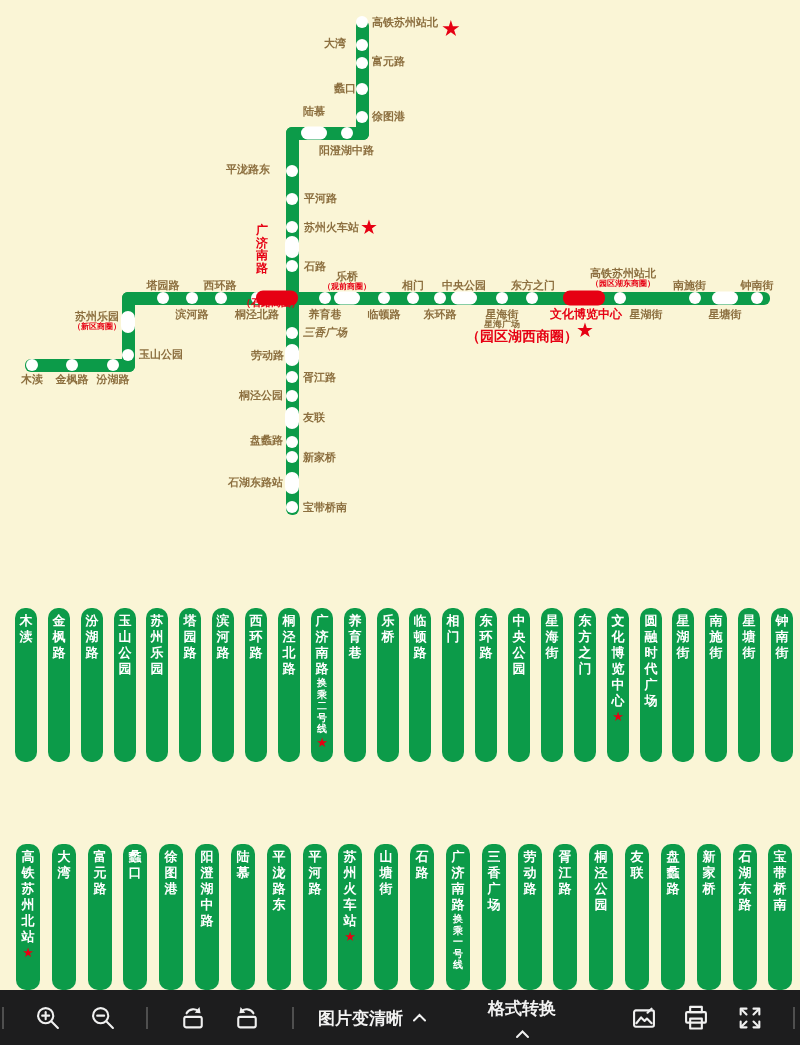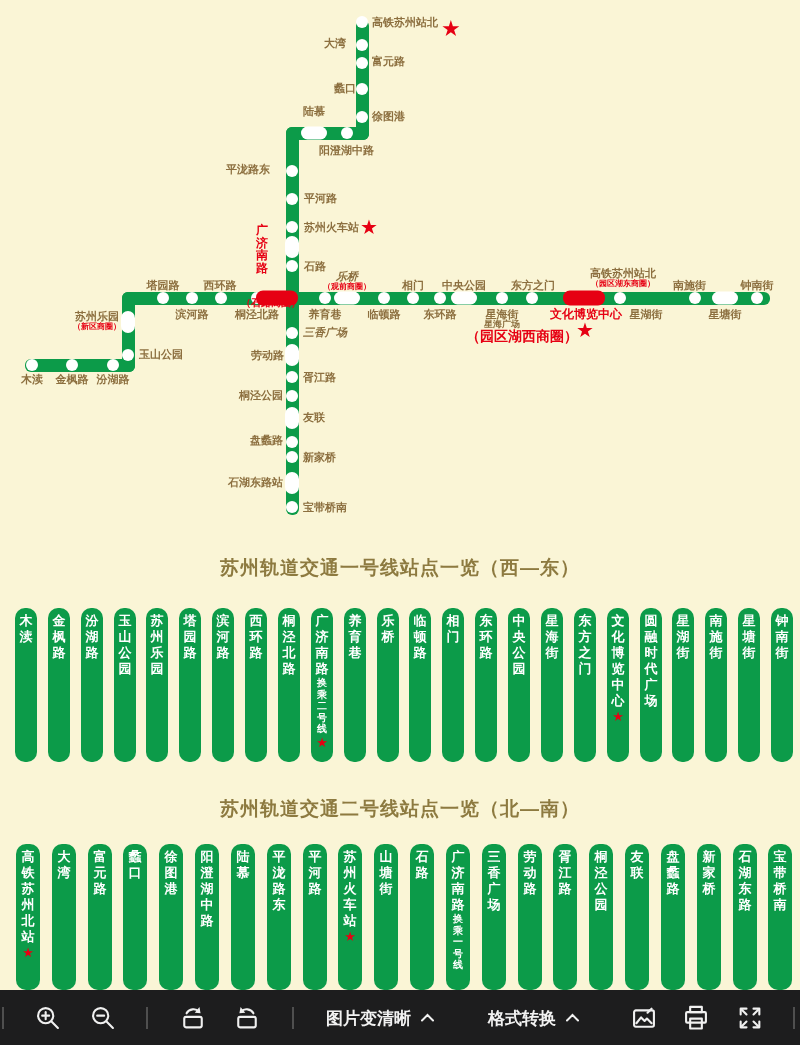--- a/index.html
+++ b/index.html
@@ -108,21 +108,21 @@
         <span>济</span>
         <span>南</span>
         <span>路</span>
       </div>
       <div class="lbl" style="left: 141px; top: 280px; width: 44px; text-align: center;">塔园路</div>
       <div class="lbl" style="left: 170px; top: 309px; width: 44px; text-align: center;">滨河路</div>
       <div class="lbl" style="left: 198px; top: 280px; width: 44px; text-align: center;">西环路</div>
       <div class="lbl red" style="left: 241px; top: 298px; font-size: 10px; width: 46px; text-align: left;">（石路商圈）</div>
       <div class="lbl" style="left: 229px; top: 309px; width: 56px; text-align: center;">桐泾北路</div>
       <div class="lbl" style="left: 303px; top: 309px; width: 44px; text-align: center;">养育巷</div>
-      <div class="lbl" style="left: 332px; top: 271px; width: 30px; text-align: center; font-style: italic;">乐桥</div>
+      <div class="lbl" style="left: 332px; top: 271px; width: 30px; text-align: center;">乐桥</div>
       <div class="lbl red" style="left: 320px; top: 283px; font-size: 8px; width: 54px; text-align: center;">（观前商圈）</div>
       <div class="lbl" style="left: 362px; top: 309px; width: 44px; text-align: center;">临顿路</div>
       <div class="lbl" style="left: 398px; top: 280px; width: 30px; text-align: center;">相门</div>
       <div class="lbl" style="left: 418px; top: 309px; width: 44px; text-align: center;">东环路</div>
       <div class="lbl" style="left: 435px; top: 280px; width: 58px; text-align: center;">中央公园</div>
       <div class="lbl" style="left: 480px; top: 309px; width: 44px; text-align: center;">星海街</div>
       <div class="lbl" style="left: 482px; top: 320px; font-size: 9px; width: 40px; text-align: center;">星海广场</div>
       <div class="lbl red" style="left: 466px; top: 329px; font-size: 14px; width: 72px; text-align: center;">（园区湖西商圈）</div>
       <div class="lbl" style="left: 506px; top: 280px; width: 54px; text-align: center;">东方之门</div>
       <div class="lbl red" style="left: 548px; top: 308px; font-size: 12px; width: 76px; text-align: center;">文化博览中心</div>
@@ -145,21 +145,20 @@
       <div class="lbl" style="left: 303px; top: 412px; width: 32px; text-align: left;">友联</div>
       <div class="lbl" style="left: 233px; top: 435px; width: 50px; text-align: right;">盘蠡路</div>
       <div class="lbl" style="left: 303px; top: 452px; width: 46px; text-align: left;">新家桥</div>
       <div class="lbl" style="left: 211px; top: 477px; width: 72px; text-align: right;">石湖东路站</div>
       <div class="lbl" style="left: 303px; top: 502px; width: 58px; text-align: left;">宝带桥南</div>
       <div class="star" style="left: 441px; top: 18px; font-size: 22px;">★</div>
       <div class="star" style="left: 360px; top: 217px; font-size: 20px;">★</div>
       <div class="star" style="left: 576px; top: 320px; font-size: 20px;">★</div>
     </div>
 
-  <div id="title1" class="section-title">苏州轨道交通一号线站点一览（西—东）</div>
   <div id="bars1" class="bars">
       <div class="bar" style="left: 15px; width: 22px; height: 100%;">
         <span>木</span>
         <span>渎</span>
       </div>
       <div class="bar" style="left: 48px; width: 22px; height: 100%;">
         <span>金</span>
         <span>枫</span>
         <span>路</span>
       </div>
@@ -285,21 +284,20 @@
         <span>塘</span>
         <span>街</span>
       </div>
       <div class="bar" style="left: 771px; width: 22px; height: 100%;">
         <span>钟</span>
         <span>南</span>
         <span>街</span>
       </div>
     </div>
 
-  <div id="title2" class="section-title">苏州轨道交通二号线站点一览（北—南）</div>
   <div id="bars2" class="bars">
       <div class="bar" style="left: 16px; width: 24px; height: 100%;">
         <span>高</span>
         <span>铁</span>
         <span>苏</span>
         <span>州</span>
         <span>北</span>
         <span>站</span>
         <span class="bstar">★</span>
       </div>
@@ -452,28 +450,28 @@
     <div class="tb tb-btn" style="left:229px;">
       <svg class="icn" width="28" height="28" viewBox="0 0 24 24" fill="none" stroke="#f0f0f0" stroke-width="1.8" stroke-linecap="round">
         <rect x="4.5" y="11" width="15" height="9" rx="1.5"></rect>
         <path d="M17.5 8 C 15.5 4, 9.5 3.5, 7 6.5"></path>
         <path d="M6.5 2.5 L5.5 8 L10.5 7.5" fill="#f0f0f0" stroke="none"></path>
       </svg>
     </div>
 
     <div class="tb tb-sep" style="left:292px;"></div>
 
-    <div class="tb tb-text" style="left:318px;margin-left:8px;">
+    <div class="tb tb-text" style="left:318px;">
       <span>图片变清晰</span>
       <svg class="icn" width="15" height="10" viewBox="0 0 15 10" fill="none" stroke="#f0f0f0" stroke-width="2" stroke-linecap="round">
           <polyline points="2,8 7.5,2.5 13,8"></polyline>
         </svg>
     </div>
 
-    <div class="tb tb-text" style="left:488px;">
+    <div class="tb tb-text" style="left:488px;flex-direction:column;">
       <span>格式转换</span>
       <svg class="icn" width="15" height="10" viewBox="0 0 15 10" fill="none" stroke="#f0f0f0" stroke-width="2" stroke-linecap="round">
           <polyline points="2,8 7.5,2.5 13,8"></polyline>
         </svg>
     </div>
 
     <div class="tb tb-btn" style="left:626px;">
       <svg class="icn" width="28" height="28" viewBox="0 0 24 24" fill="none" stroke="#f0f0f0" stroke-width="1.8" stroke-linecap="round" stroke-linejoin="round">
         <rect x="3.5" y="5.5" width="17" height="14" rx="1.5"></rect>
         <path d="M5.5 16.5 L9.5 11.5 L12.5 14.5 L14.5 12.5 L18.5 16.5"></path>

